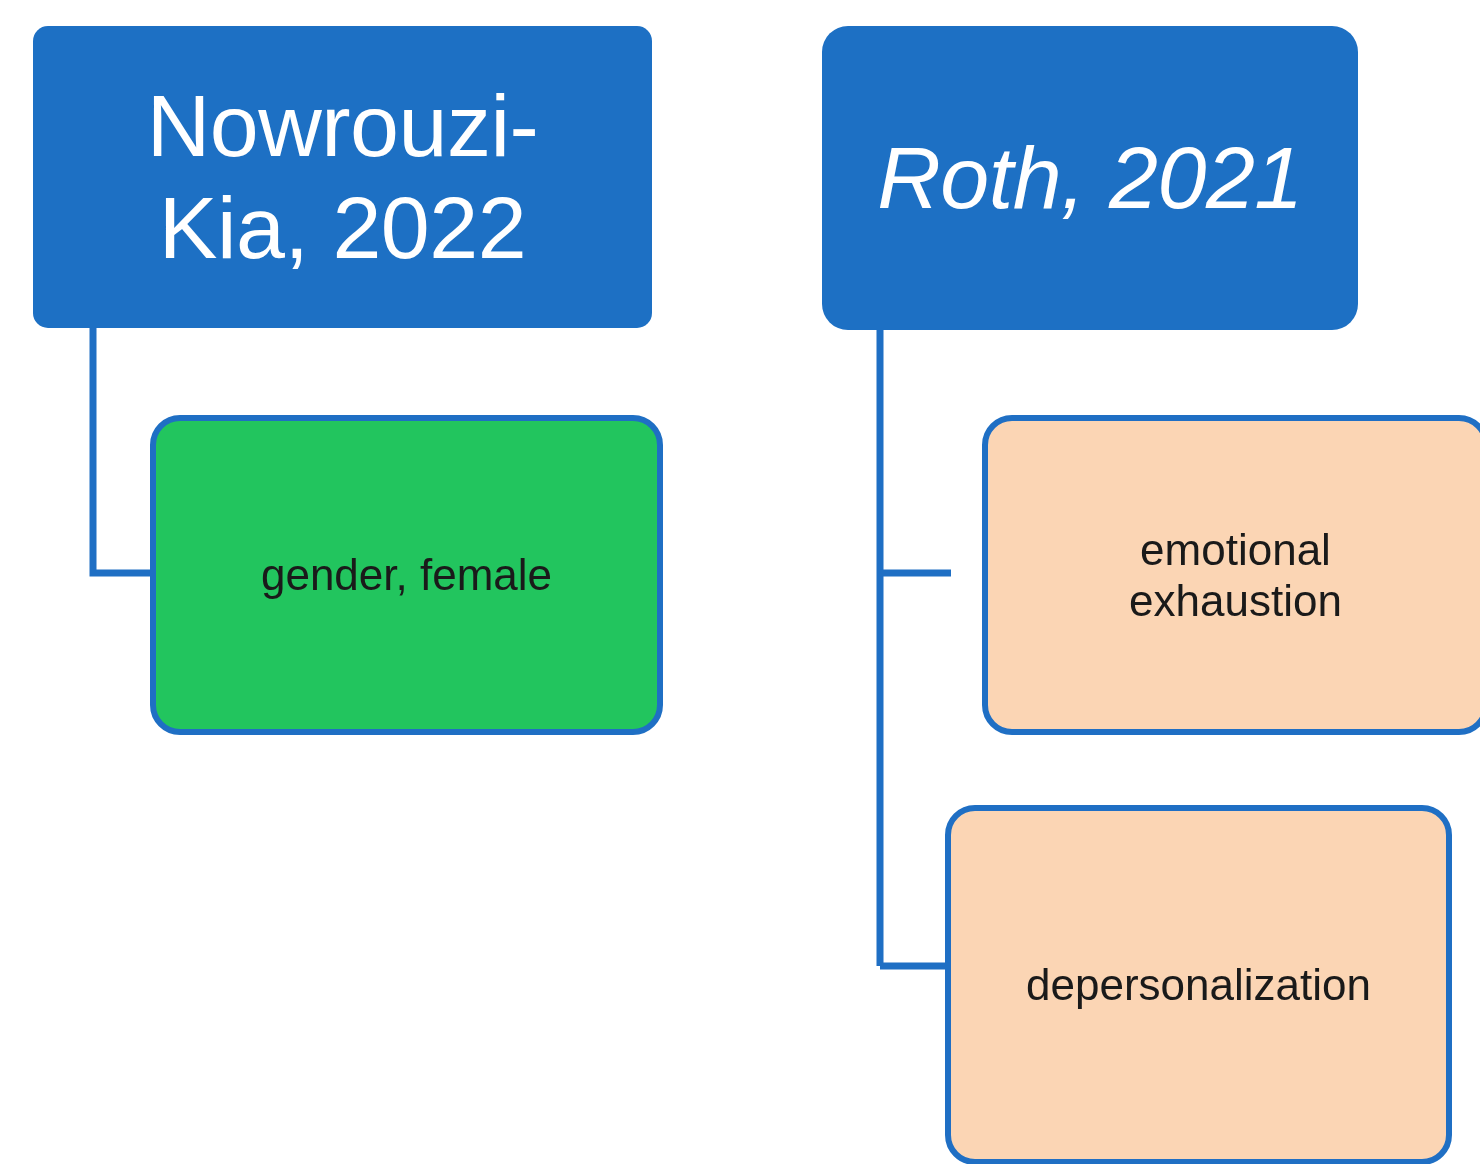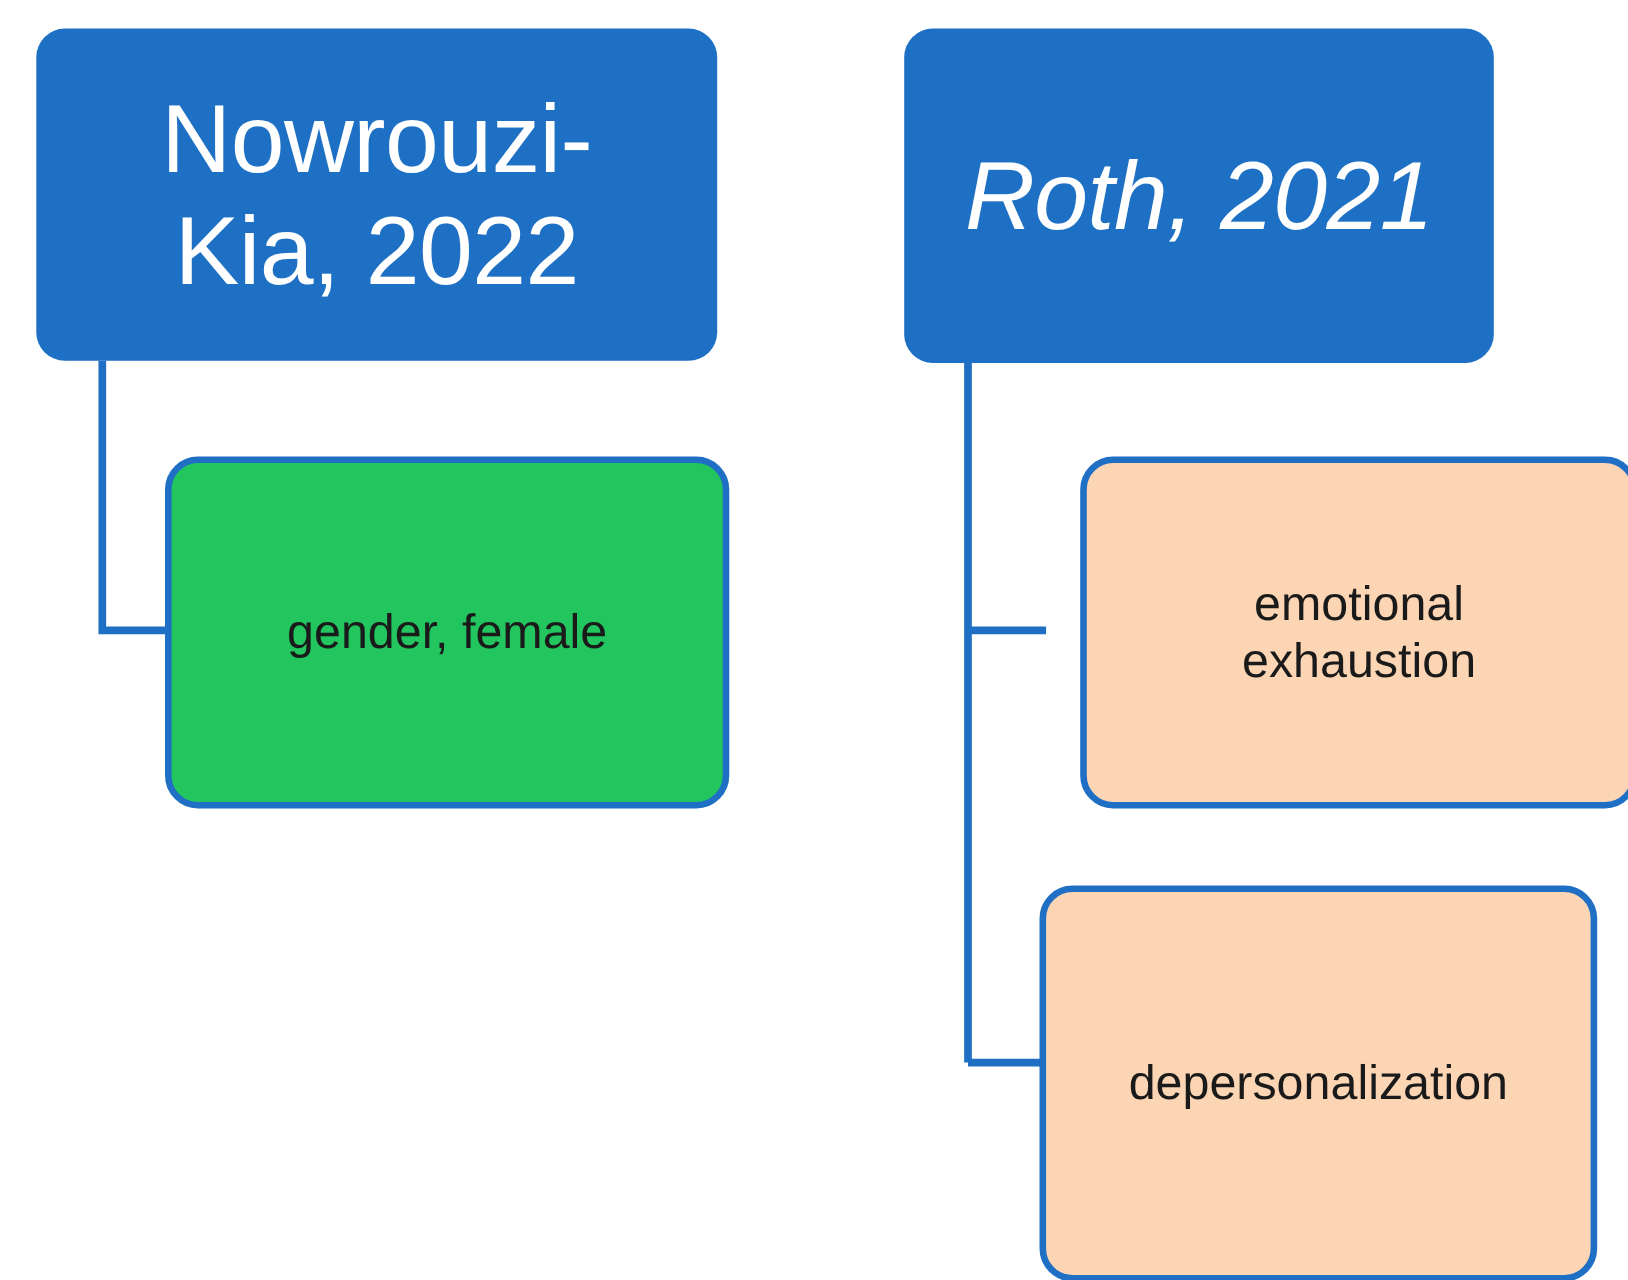--- a/index.html
+++ b/index.html
@@ -74,21 +74,21 @@
     color: #1a1a1a;
   }
   .node.outcome .node-label {
     font-size: 44px;
     font-weight: 400;
   }
   .node.outcome.green { background: #22c55e; }
   .node.outcome.orange { background: #FBD5B4; }
 
   
-  #node-nowrouzi-kia-2022 { left: 33px;  top: 26px;   width: 619px; height: 302px; border-radius: 26px; }
+  #node-nowrouzi-kia-2022 { left: 33px;  top: 26px;   width: 619px; height: 302px; border-radius: 15px; }
   #node-gender-female     { left: 150px; top: 415px;  width: 513px; height: 320px; border-radius: 30px; }
   #node-roth-2021         { left: 822px; top: 26px;   width: 536px; height: 304px; border-radius: 26px; font-style: italic; }
   #node-emotional-exhaustion { left: 945px; top: 415px; width: 507px; height: 320px; border-radius: 30px; margin-left: 37px; }
   #node-depersonalization    { left: 945px; top: 805px; width: 507px; height: 360px; border-radius: 30px; }
 </style>
 </head>
 <body>
 
 <div id="canvas">
 

